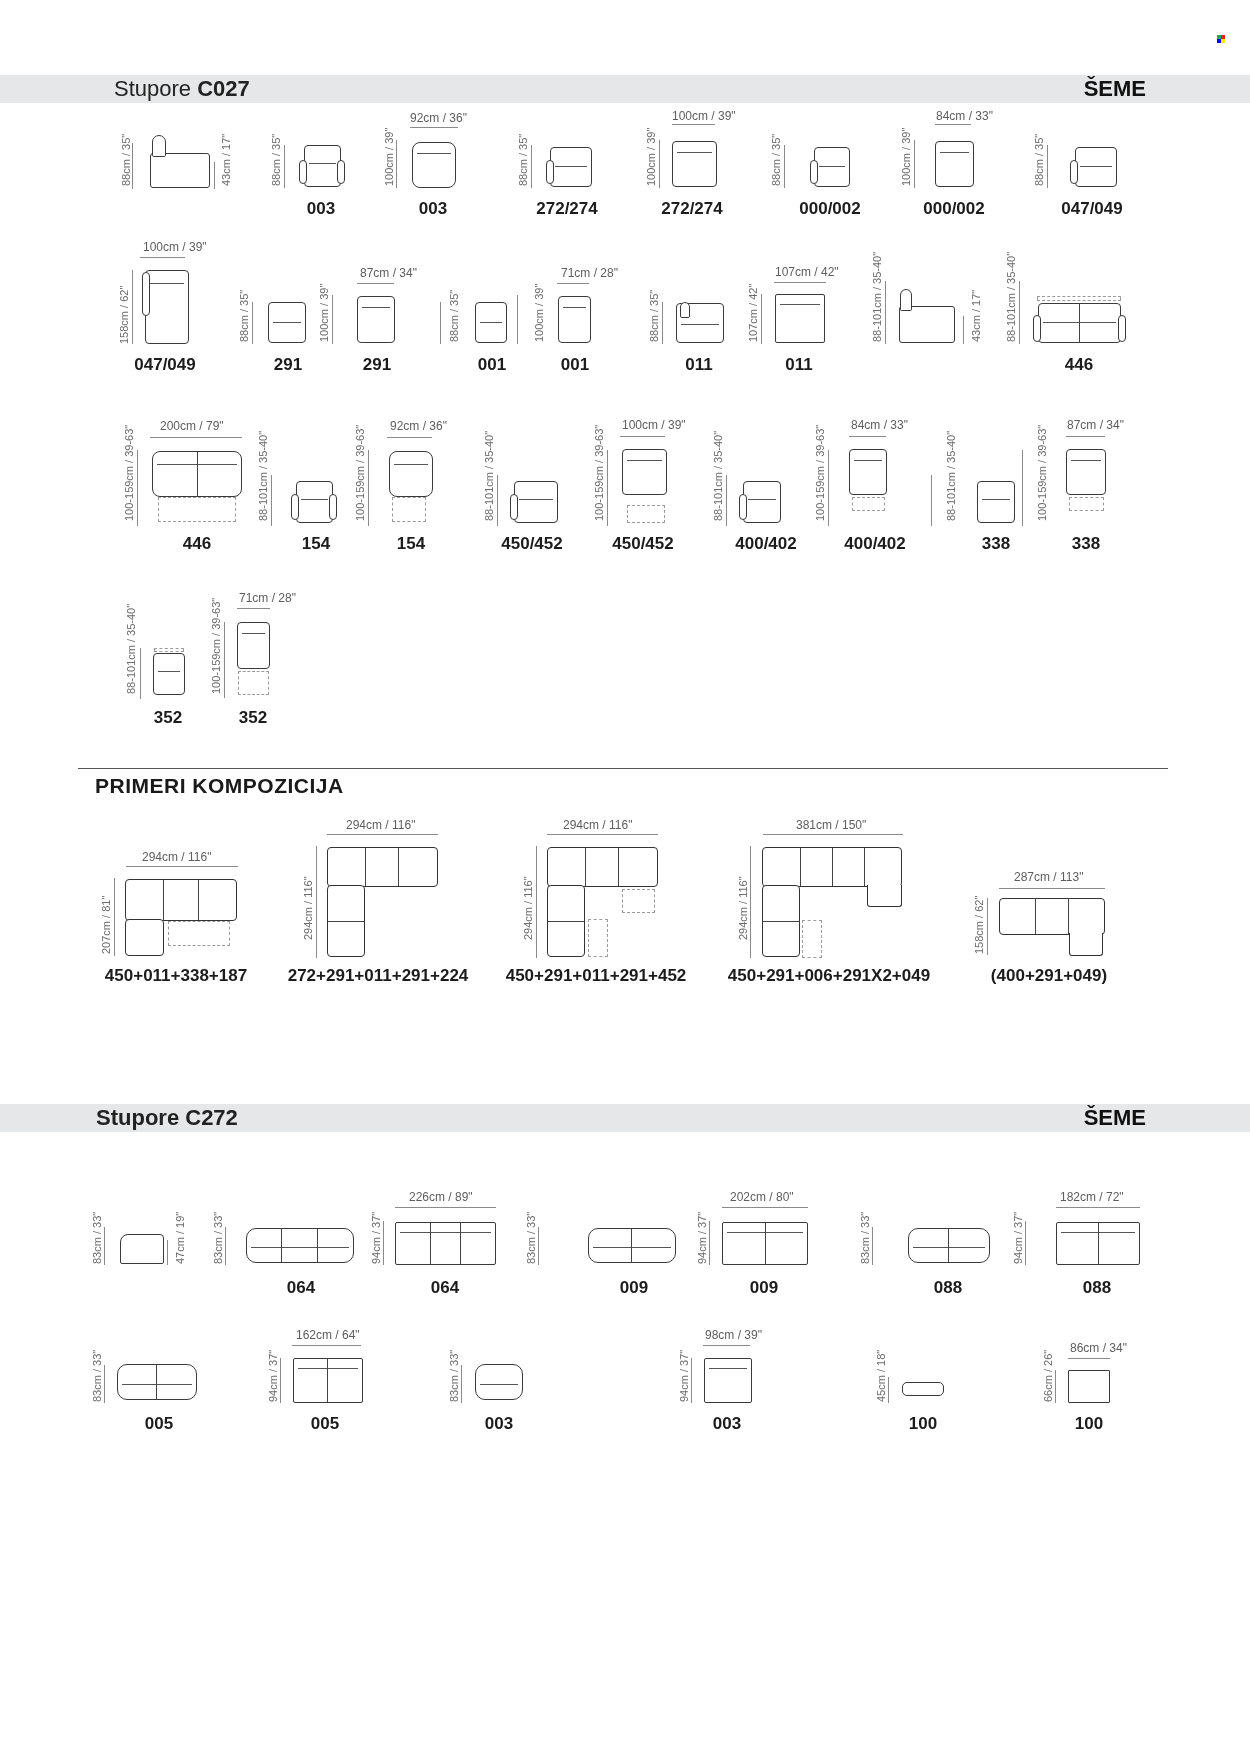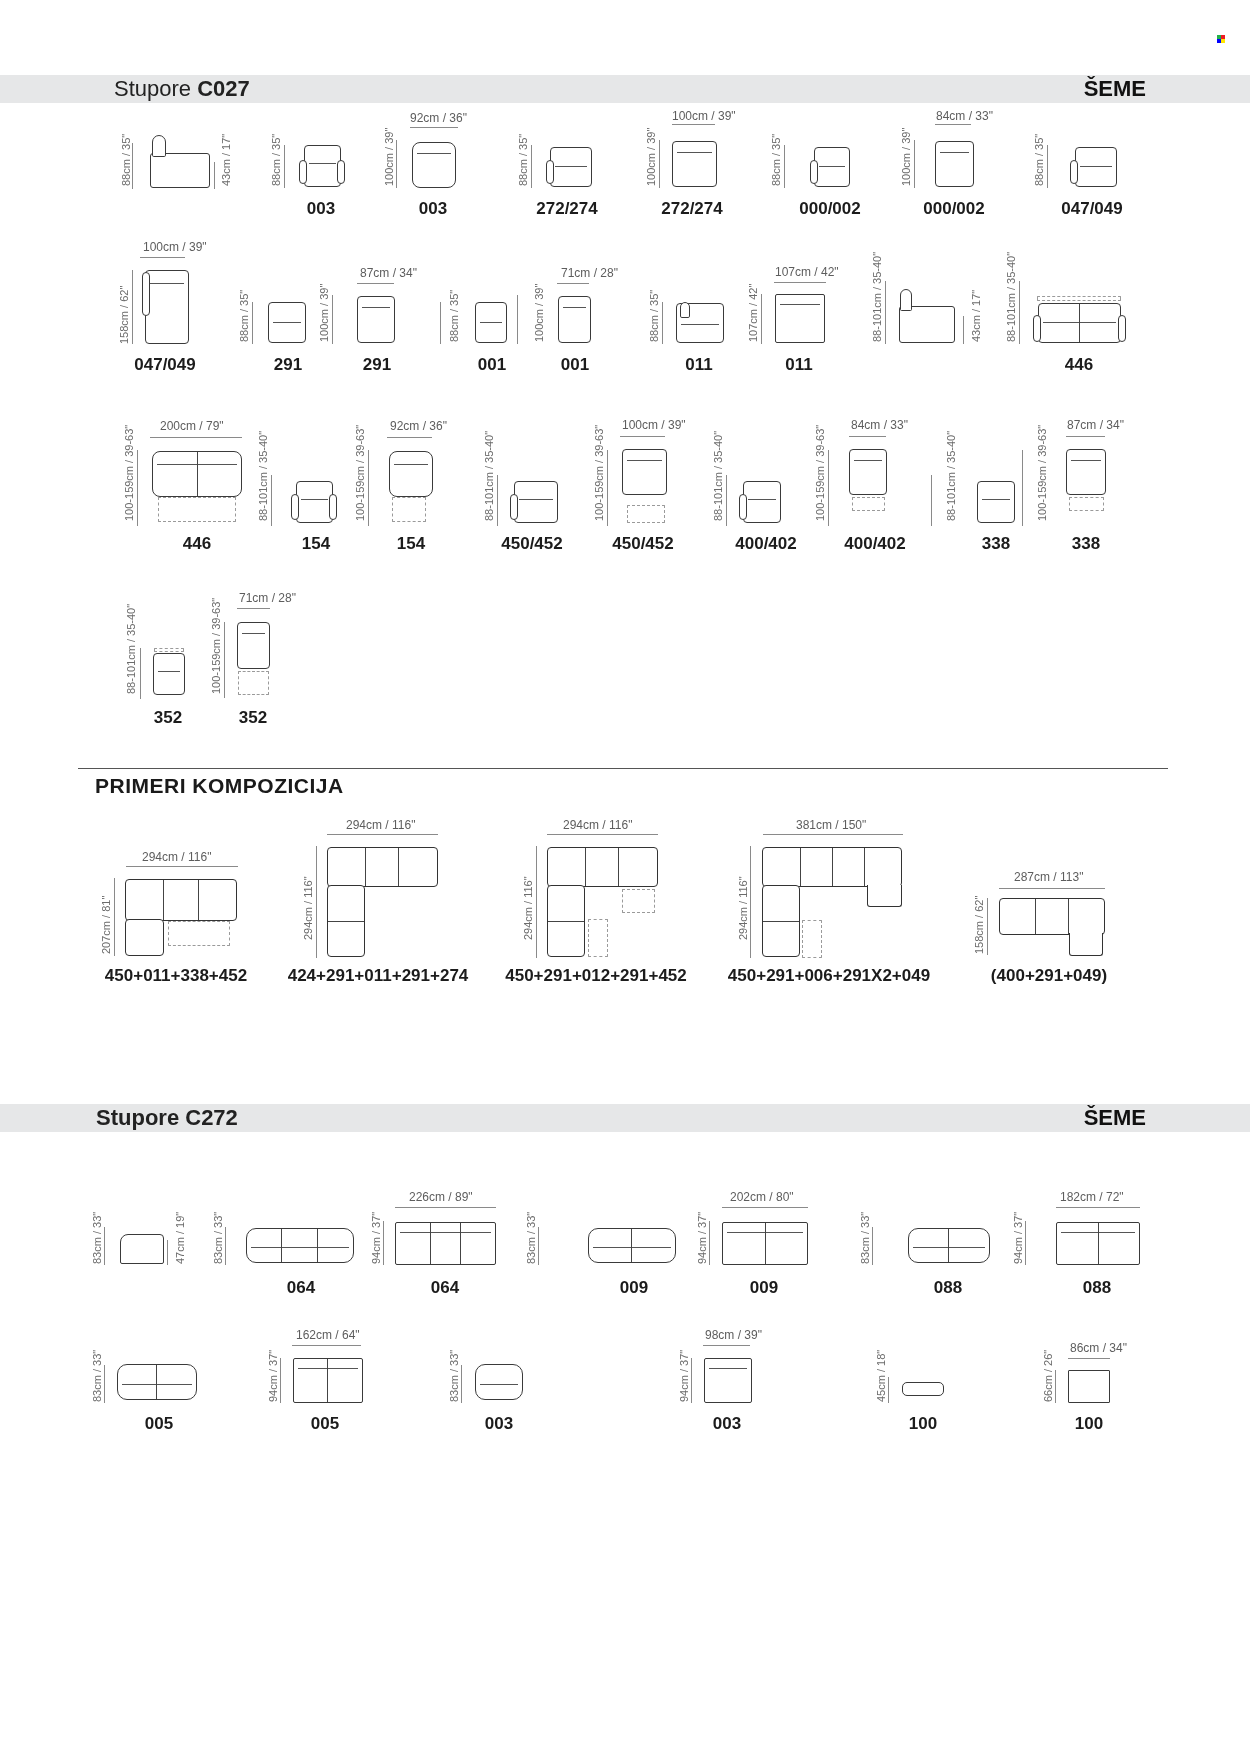--- a/index.html
+++ b/index.html
@@ -364,53 +364,53 @@
     <span class="hbar" style="left:126px; top:866px; width:112px;"></span>
     <span class="hdim" style="left:142px; top:850px;">294cm / 116"</span>
     <span class="vbar" style="left:114px; top:878px; height:78px;"></span>
     <span class="vdim" style="left:100px; top:954px;">207cm / 81"</span>
     <div class="comp-shape" style="left:125px; top:879px; width:112px; height:42px;">
       <span class="comp-cell" style="left:0; top:0; bottom:0; width:38px;"></span>
       <span class="comp-cell" style="left:38px; top:0; bottom:0; width:35px;"></span>
     </div>
     <div class="comp-shape" style="left:125px; top:919px; width:39px; height:37px;"></div>
     <div class="shape dash" style="left:168px; top:921px; width:62px; height:25px;"></div>
-    <span class="comp-lbl" style="left:176px; top:966px;">450+011+338+452</span>
+    <span class="comp-lbl" style="left:176px; top:966px;">450+011+338+187</span>
   </div>
 
   <div>
     <span class="hbar" style="left:327px; top:834px; width:111px;"></span>
     <span class="hdim" style="left:346px; top:818px;">294cm / 116"</span>
     <span class="vbar" style="left:316px; top:846px; height:112px;"></span>
     <span class="vdim" style="left:302px; top:940px;">294cm / 116"</span>
     <div class="comp-shape" style="left:327px; top:847px; width:111px; height:40px;">
       <span class="comp-cell" style="left:0; top:0; bottom:0; width:38px;"></span>
       <span class="comp-cell" style="left:38px; top:0; bottom:0; width:33px;"></span>
     </div>
     <div class="comp-shape" style="left:327px; top:885px; width:38px; height:72px;">
       <span style="position:absolute; left:0; right:0; top:35px; border-top:1px solid #444;"></span>
     </div>
-    <span class="comp-lbl" style="left:378px; top:966px;">424+291+011+291+274</span>
+    <span class="comp-lbl" style="left:378px; top:966px;">272+291+011+291+224</span>
   </div>
 
   <div>
     <span class="hbar" style="left:547px; top:834px; width:111px;"></span>
     <span class="hdim" style="left:563px; top:818px;">294cm / 116"</span>
     <span class="vbar" style="left:536px; top:846px; height:112px;"></span>
     <span class="vdim" style="left:522px; top:940px;">294cm / 116"</span>
     <div class="comp-shape" style="left:547px; top:847px; width:111px; height:40px;">
       <span class="comp-cell" style="left:0; top:0; bottom:0; width:38px;"></span>
       <span class="comp-cell" style="left:38px; top:0; bottom:0; width:33px;"></span>
     </div>
     <div class="comp-shape" style="left:547px; top:885px; width:38px; height:72px;">
       <span style="position:absolute; left:0; right:0; top:35px; border-top:1px solid #444;"></span>
     </div>
     <div class="shape dash" style="left:622px; top:889px; width:33px; height:24px;"></div>
     <div class="shape dash" style="left:588px; top:919px; width:20px; height:38px;"></div>
-    <span class="comp-lbl" style="left:596px; top:966px;">450+291+012+291+452</span>
+    <span class="comp-lbl" style="left:596px; top:966px;">450+291+011+291+452</span>
   </div>
 
   <div>
     <span class="hbar" style="left:763px; top:834px; width:140px;"></span>
     <span class="hdim" style="left:796px; top:818px;">381cm / 150"</span>
     <span class="vbar" style="left:750px; top:846px; height:112px;"></span>
     <span class="vdim" style="left:737px; top:940px;">294cm / 116"</span>
     <div class="comp-shape" style="left:762px; top:847px; width:140px; height:40px;">
       <span class="comp-cell" style="left:0; top:0; bottom:0; width:38px;"></span>
       <span class="comp-cell" style="left:38px; top:0; bottom:0; width:32px;"></span>

